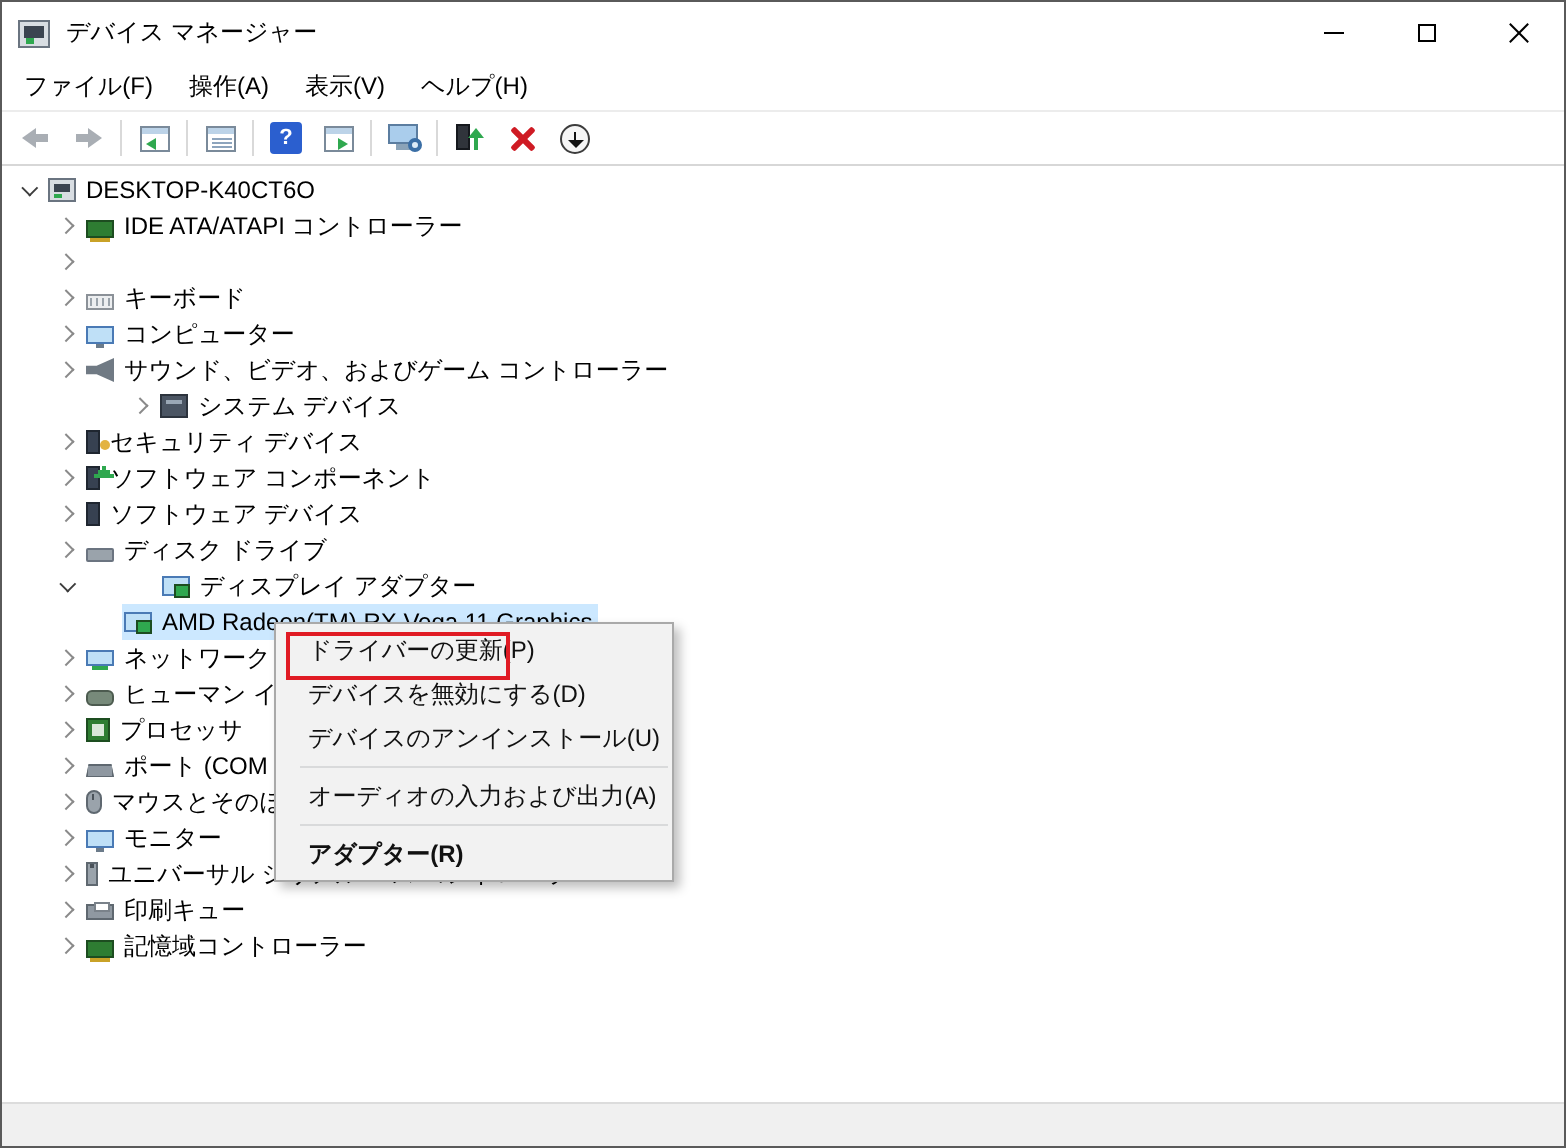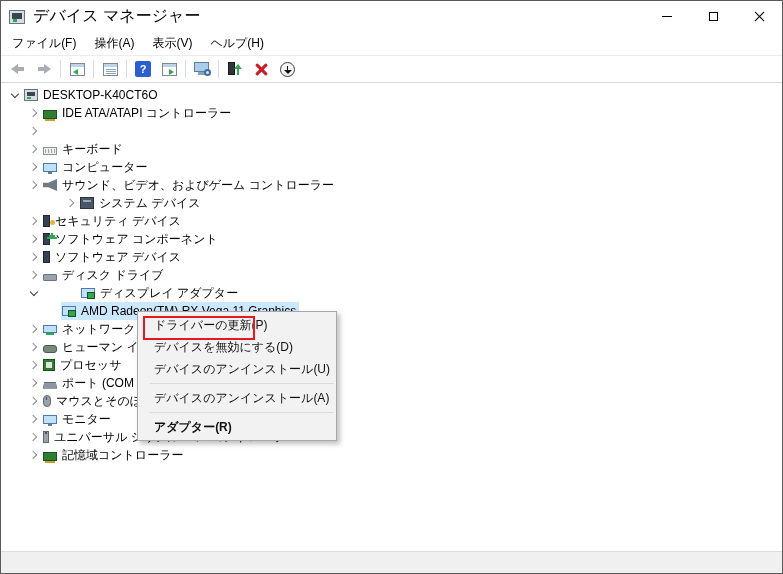--- a/index.html
+++ b/index.html
@@ -4,21 +4,21 @@
 <style>
   * { margin:0; padding:0; box-sizing:border-box; }
   html,body { width:783px; height:574px; font-family:"Liberation Sans",sans-serif; }
   .window{width:783px;height:574px;background:#fff;border:1px solid #5a5a5a;display:flex;flex-direction:column;overflow:hidden;}
   
   .titlebar{height:31px;display:flex;align-items:center;background:#fff;flex:0 0 auto;}
   .app-icon{width:16px;height:14px;margin-left:8px;position:relative;background:#d8dde2;border:1px solid #6a7untz;}
   .app-icon{border:1px solid #6a7480;}
   .app-icon::before{content:"";position:absolute;left:2px;top:2px;right:2px;height:6px;background:#3b4450;}
   .app-icon::after{content:"";position:absolute;left:3px;bottom:1px;width:4px;height:3px;background:#2fa84f;}
-  .title-text{font-size:16px;color:#000;margin-left:8px;flex:1;}
+  .title-text{font-size:12px;color:#000;margin-left:8px;flex:1;}
   .caption-btn{width:46px;height:30px;display:flex;align-items:center;justify-content:center;background:transparent;border:none;}
   .glyph-min{width:10px;height:1px;background:#000;display:block;}
   .glyph-max{width:9px;height:9px;border:1px solid #000;display:block;}
   .glyph-close{width:11px;height:11px;position:relative;display:block;}
   .glyph-close::before,.glyph-close::after{content:"";position:absolute;left:-1px;top:5px;width:13px;height:1px;background:#000;}
   .glyph-close::before{transform:rotate(45deg);}
   .glyph-close::after{transform:rotate(-45deg);}
   
   .menubar{height:23px;display:flex;align-items:center;padding-left:2px;background:#fff;font-size:12px;flex:0 0 auto;}
   .mitem{padding:3px 9px;color:#000;}
@@ -355,32 +355,41 @@
     <span class="rowsel">
       <span class="ic usb-icon"></span>
       <span class="label">ユニバーサル シリアル バス コントローラー</span>
     </span>
   </div>
         <div class="trow" style="padding-left: 24px;">
     <span class="chev-box">
             <i class="chev"></i>
           </span>
     <span class="rowsel">
+      <span class="ic printer-icon"></span>
+      <span class="label">印刷キュー</span>
+    </span>
+  </div>
+        <div class="trow" style="padding-left: 24px;">
+    <span class="chev-box">
+            <i class="chev"></i>
+          </span>
+    <span class="rowsel">
       <span class="ic storage-icon"></span>
       <span class="label">記憶域コントローラー</span>
     </span>
   </div>
       </div>
 
     <div class="context-menu">
         <div class="cm-item">ドライバーの更新(P)</div>
         <div class="cm-item">デバイスを無効にする(D)</div>
         <div class="cm-item">デバイスのアンインストール(U)</div>
         <div class="cm-sep"></div>
-        <div class="cm-item">デバイスのアンインストール(A)</div>
+        <div class="cm-item">オーディオの入力および出力(A)</div>
         <div class="cm-sep"></div>
         <div class="cm-item bold">アダプター(R)</div>
         <div class="annotation" style="border-color: rgb(224, 27, 36);"></div>
       </div>
   </div>
 
   <div class="statusbar"></div>
 </div>
 
 </body></html>

